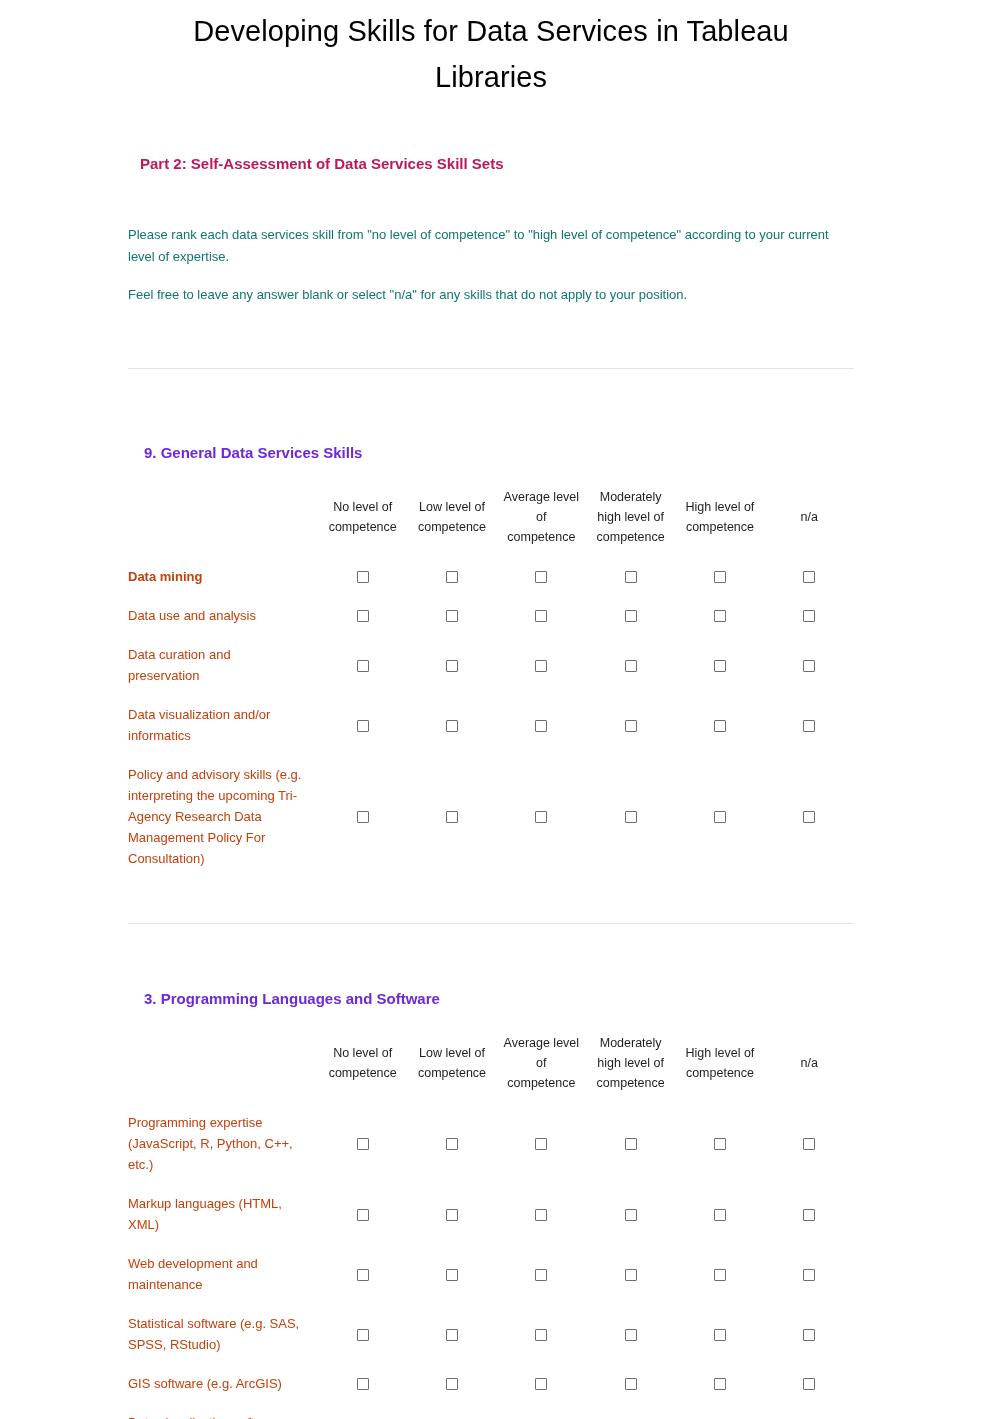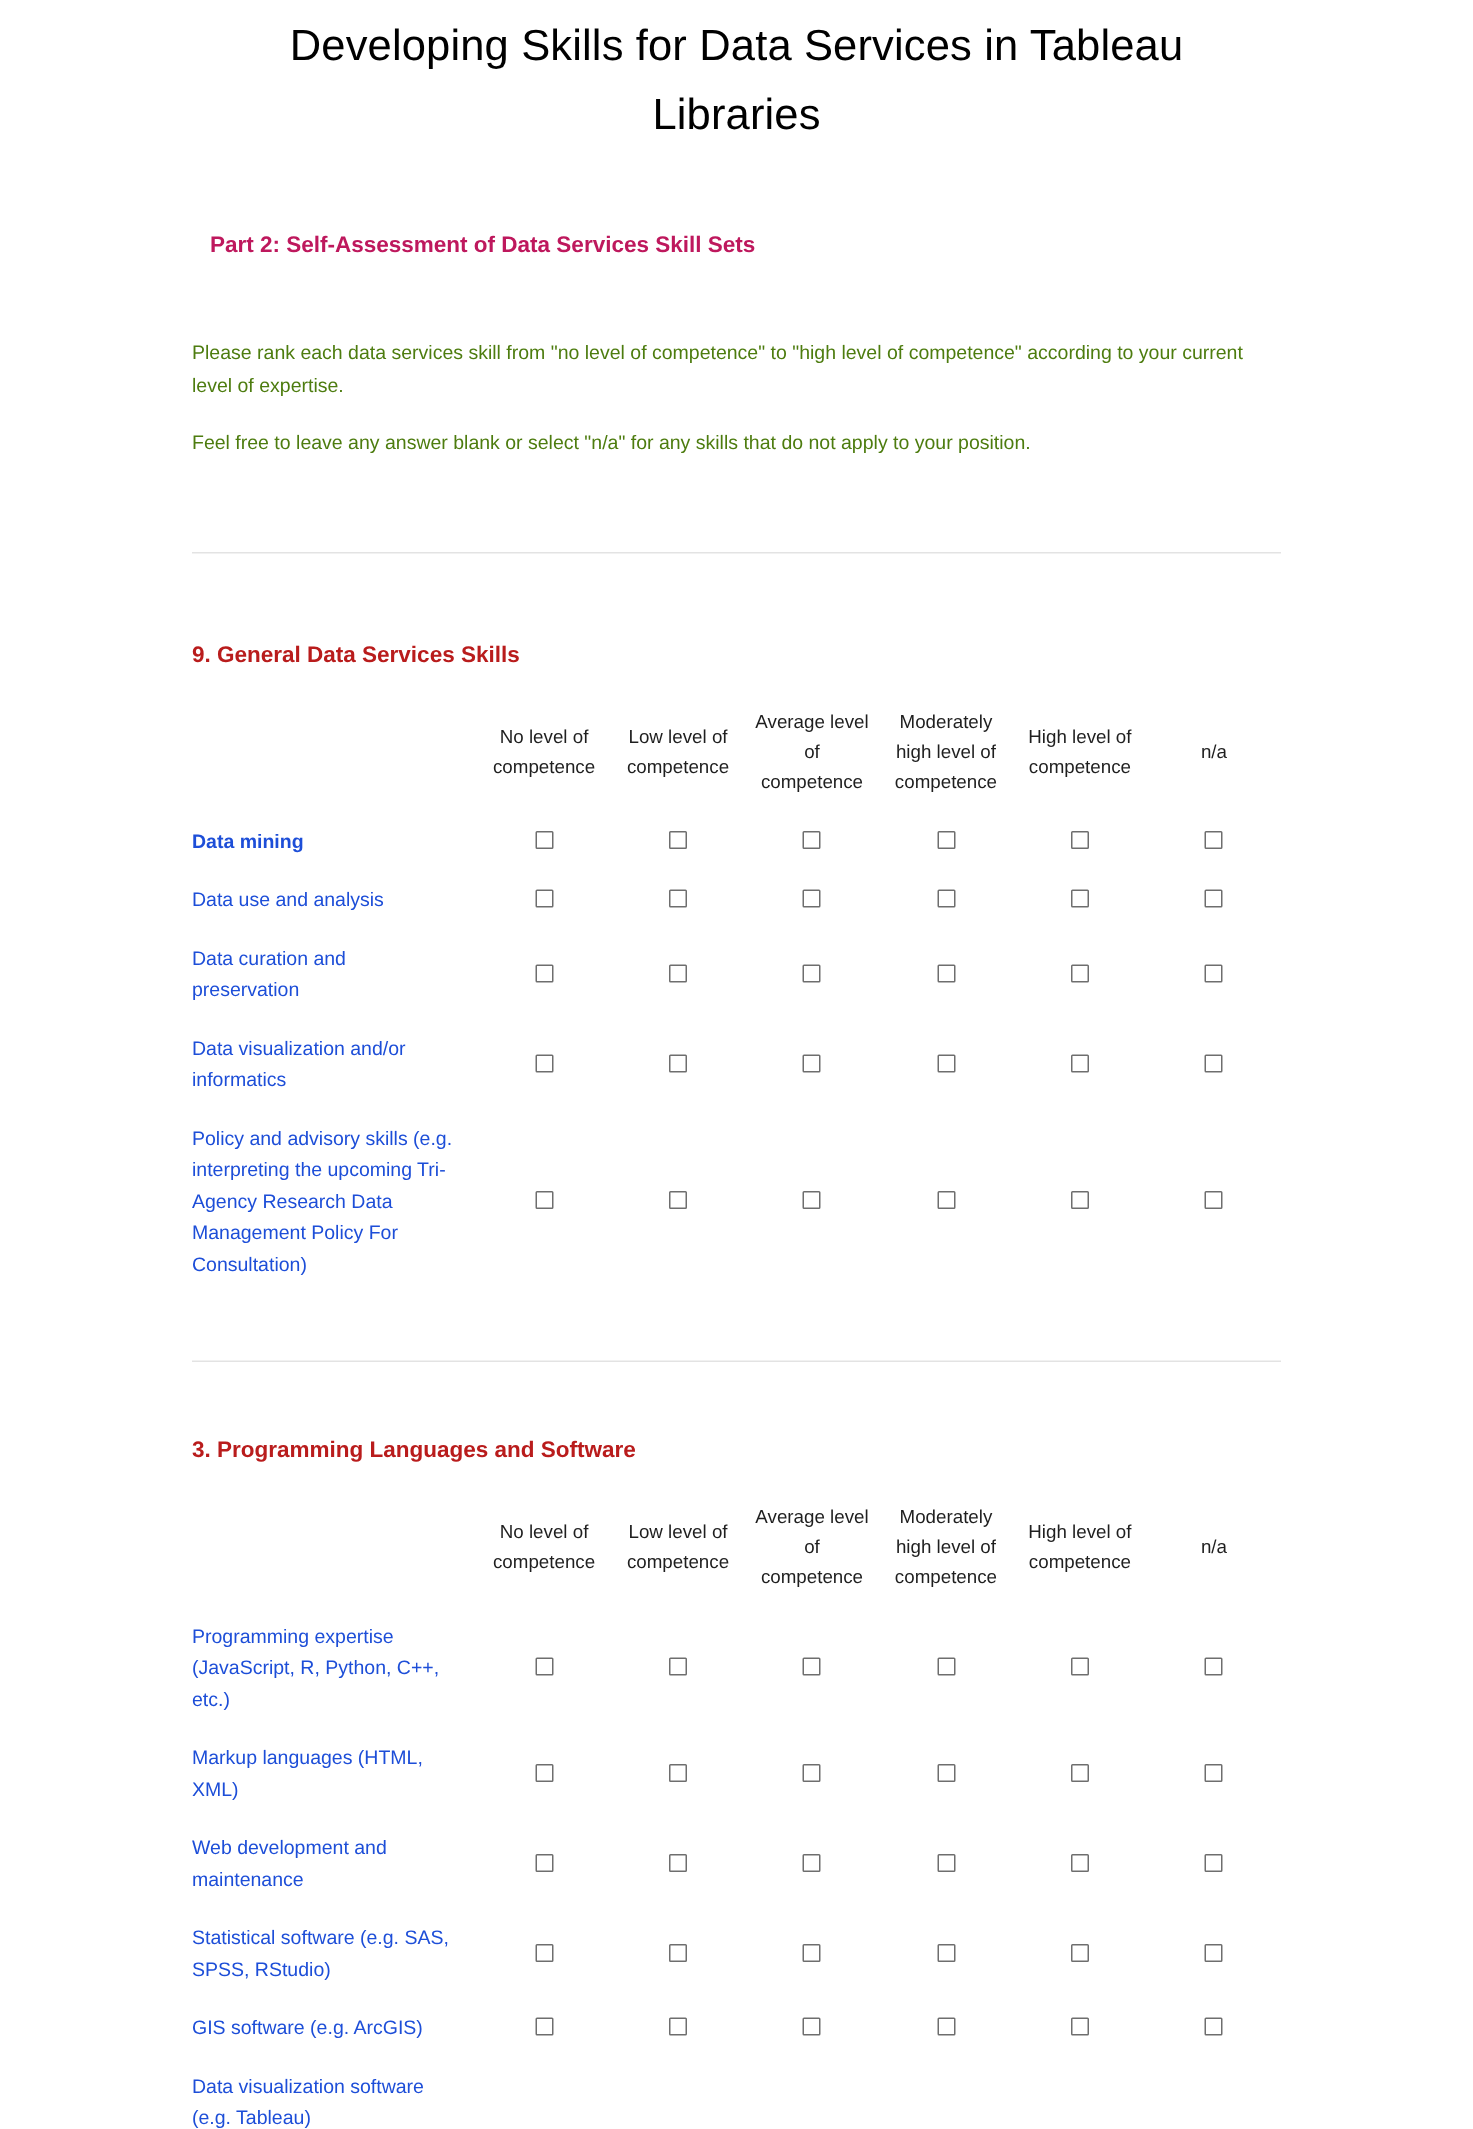--- a/index.html
+++ b/index.html
@@ -47,21 +47,21 @@
     font-weight: bold;
     color: #be185d;
     margin: 12px;
     padding-top: 43px;
     line-height: 18px;
   }
 
   .intro-para {
     font-size: 13px;
     font-weight: 400;
-    color: #4d7c0f;
+    color: #0f766e;
     line-height: 22px;
     margin: 0;
     padding-top: 0;
   }
   .intro-para.first { padding-top: 39px; }
   .intro-para.second { padding-top: 16px; }
 
   .divider {
     height: 1px;
     background: #e3e3e3;
@@ -73,22 +73,22 @@
   .divider.d2 { margin-top: 45px; }
 
   
   .question-block { padding-top: 0; }
   .question-block.q9  { padding-top: 58px; }
   .question-block.q10 { padding-top: 49px; }
 
   .question-title {
     font-size: 15px;
     font-weight: bold;
-    color: #b91c1c;
-    margin: 0;
+    color: #6d28d9;
+    margin: 16px;
     line-height: 20px;
   }
 
   
   table.matrix {
     border-collapse: collapse;
     width: 726px;
     margin-top: 22px;
     table-layout: fixed;
   }
@@ -106,21 +106,21 @@
     line-height: 20px;
     text-align: center;
     vertical-align: middle;
     padding: 2px 4px 10px 4px;
     border: 0;
   }
 
   table.matrix td.row-label {
     font-size: 13px;
     font-weight: 400;
-    color: #1d4ed8;
+    color: #c2410c;
     line-height: 21px;
     text-align: left;
     vertical-align: middle;
     padding: 9px 14px 9px 0;
     border: 0;
   }
   table.matrix tr.first-row td.row-label { font-weight: bold; }
 
   table.matrix td.cell {
     text-align: center;

